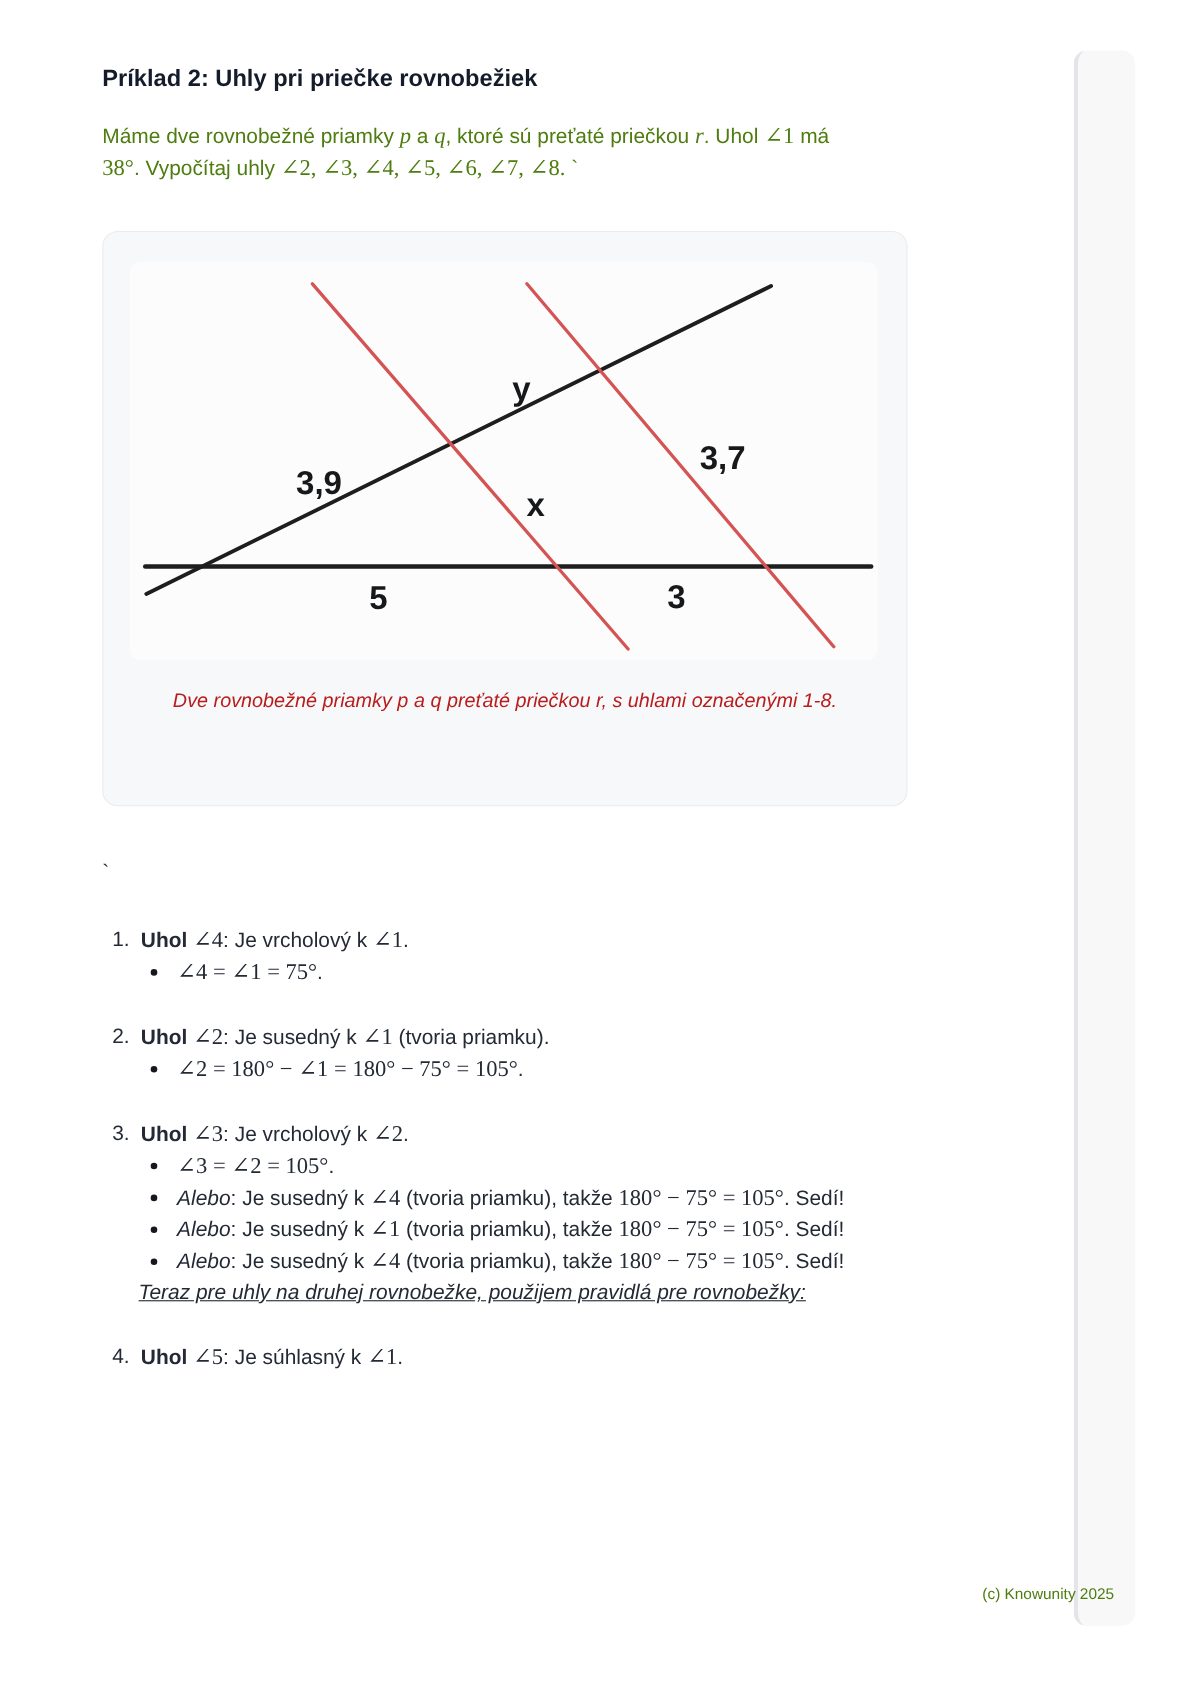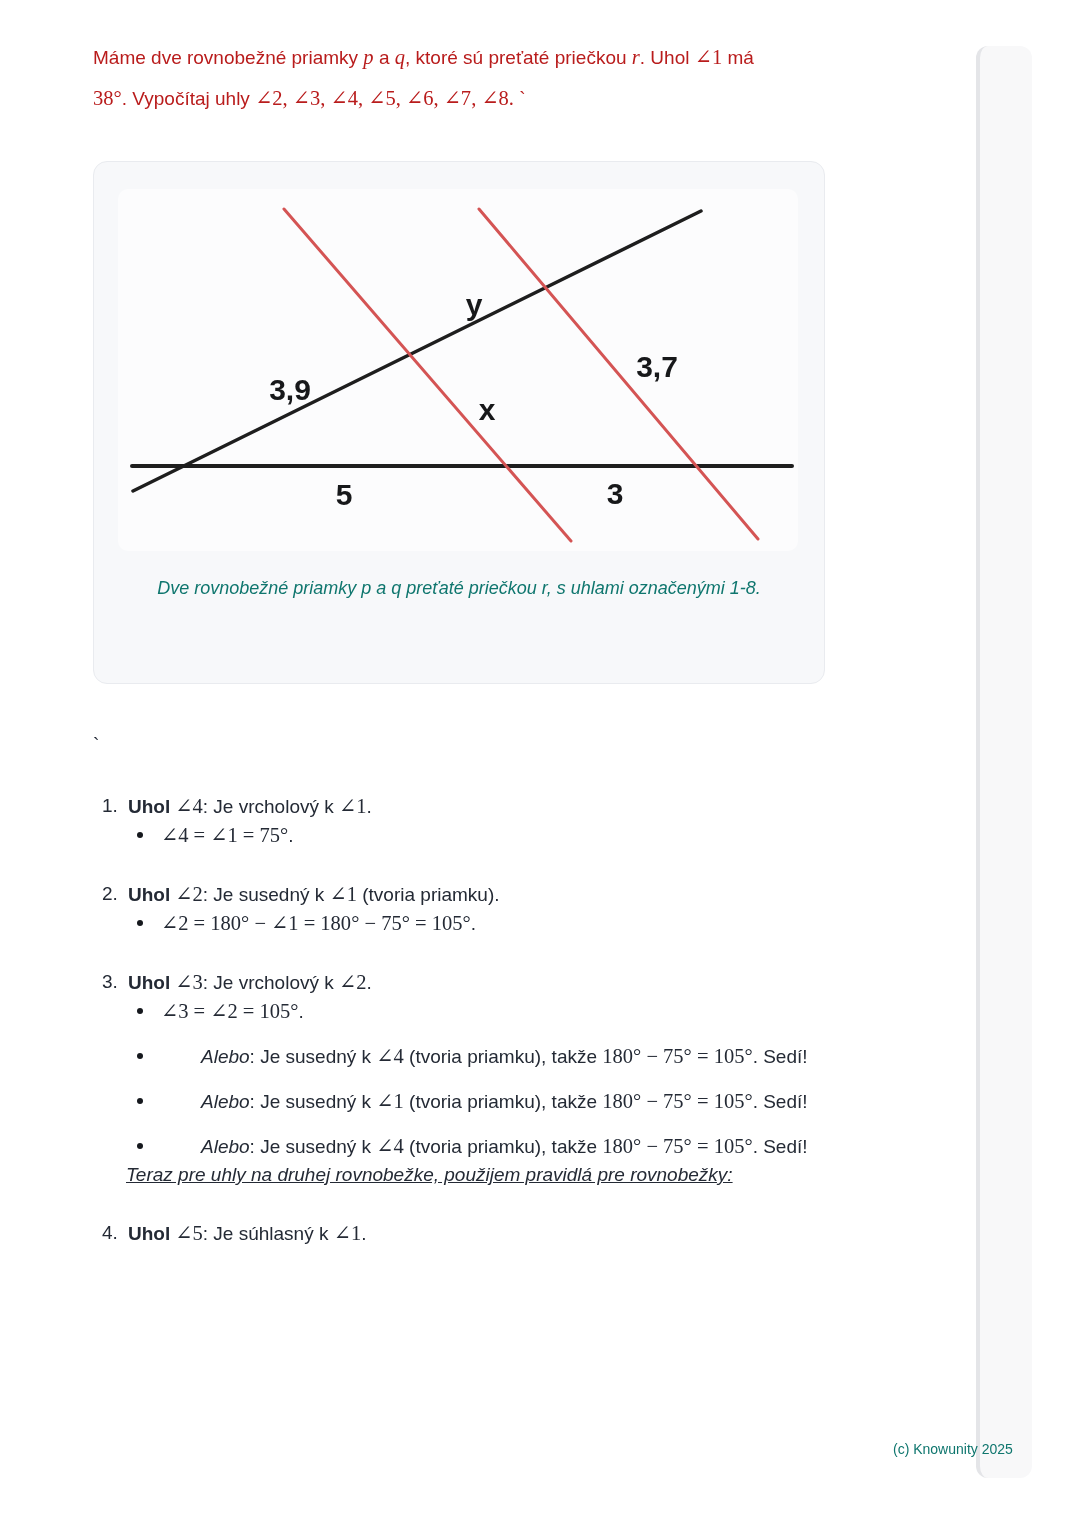--- a/index.html
+++ b/index.html
@@ -3,56 +3,57 @@
 <meta charset="utf-8">
 <style>
   html,body{margin:0;padding:0;background:#fff;}
   .page{position:relative;width:1080px;height:1528px;background:#ffffff;overflow:hidden;
         font-family:"Liberation Sans","DejaVu Sans",sans-serif;color:#242a35;}
   .scroll-strip{position:absolute;left:976px;top:46px;width:56px;height:1432px;
         background:#f8f8f9;border-left:4px solid #e4e5e8;border-radius:12px;
         box-sizing:border-box;z-index:1;}
   .col{position:absolute;left:93px;top:0;width:732px;z-index:2;}
   .title{margin-top:59px;font-size:21.5px;font-weight:700;color:#141c2b;}
-  .intro{margin-top:37px;font-size:19px;line-height:40px;color:#b91c1c;}
+  .intro{margin-top:26px;font-size:19px;line-height:28px;color:#4d7c0f;}
   .card{margin-top:42px;box-sizing:border-box;width:732px;height:523px;
         background:#f7f8fa;border:1.5px solid #e9ebef;border-radius:14px;
         padding:27px 24px 0 24px;}
   .panel{width:680px;height:362px;background:#fcfcfd;border-radius:10px;overflow:hidden;}
   .caption{margin-top:22px;text-align:center;font-style:italic;font-size:18px;
-        line-height:30px;color:#0f766e;}
+        line-height:30px;color:#b91c1c;}
   .tick-line{margin-top:50px;font-size:19px;height:26px;color:#232936;}
   .heading{margin-top:36px;font-size:19px;font-style:italic;color:#232936;}
   .item{display:flex;font-size:19px;line-height:28px;margin-top:30px;}
   .item.first{margin-top:32px;}
   .item .num{flex:none;width:26px;margin-left:9px;}
   .item .txt{flex:1;}
   .bullet{display:flex;font-size:19px;line-height:28px;}
-  .bullet.tight{margin-top:16px;gap:40px;}
+  .bullet.tight{}
   .bullet .dot{flex:none;width:6px;height:6px;border-radius:50%;background:#15181d;
         margin:11px 18px 0 44px;}
   .bullet .txt{flex:1;}
   .note{margin-left:33px;font-size:19px;line-height:28px;text-decoration:underline;}
   .seg-b{font-weight:700;}
   .seg-i{font-style:italic;}
   .seg-m{font-family:"Liberation Serif","DejaVu Serif",serif;font-size:1.08em;}
   .seg-mi{font-family:"Liberation Serif","DejaVu Serif",serif;font-style:italic;font-size:1.08em;}
-  .footer{position:absolute;left:893px;top:1441px;font-size:14px;color:#0f766e;z-index:3;}
+  .footer{position:absolute;left:893px;top:1441px;font-size:14px;color:#4d7c0f;z-index:3;}
   svg text{font-family:"Liberation Sans","DejaVu Sans",sans-serif;font-weight:700;
         font-size:30px;fill:#17181a;text-anchor:middle;}
 </style>
 </head>
 <body>
 
 <div class="page">
 
   <div class="scroll-strip"></div>
 
   <div class="col">
 
+    <div class="title">Príklad 2: Uhly pri priečke rovnobežiek</div>
 
     <div class="intro">
       <div><span>Máme dve rovnobežné priamky </span><span class="seg-mi">p</span><span> a </span><span class="seg-mi">q</span><span>, ktoré sú preťaté priečkou </span><span class="seg-mi">r</span><span>. Uhol </span><span class="seg-m">∠1</span><span> má</span></div>
       <div><span class="seg-m">38°</span><span>. Vypočítaj uhly </span><span class="seg-m">∠2, ∠3, ∠4, ∠5, ∠6, ∠7, ∠8.</span><span> `</span></div>
     </div>
 
     <div class="card">
       <div class="panel">
         <svg width="680" height="362" viewBox="0 0 680 362">
           <line x1="14" y1="277" x2="674" y2="277" stroke-width="4" stroke-linecap="round" stroke="#1e1e1e"></line>

